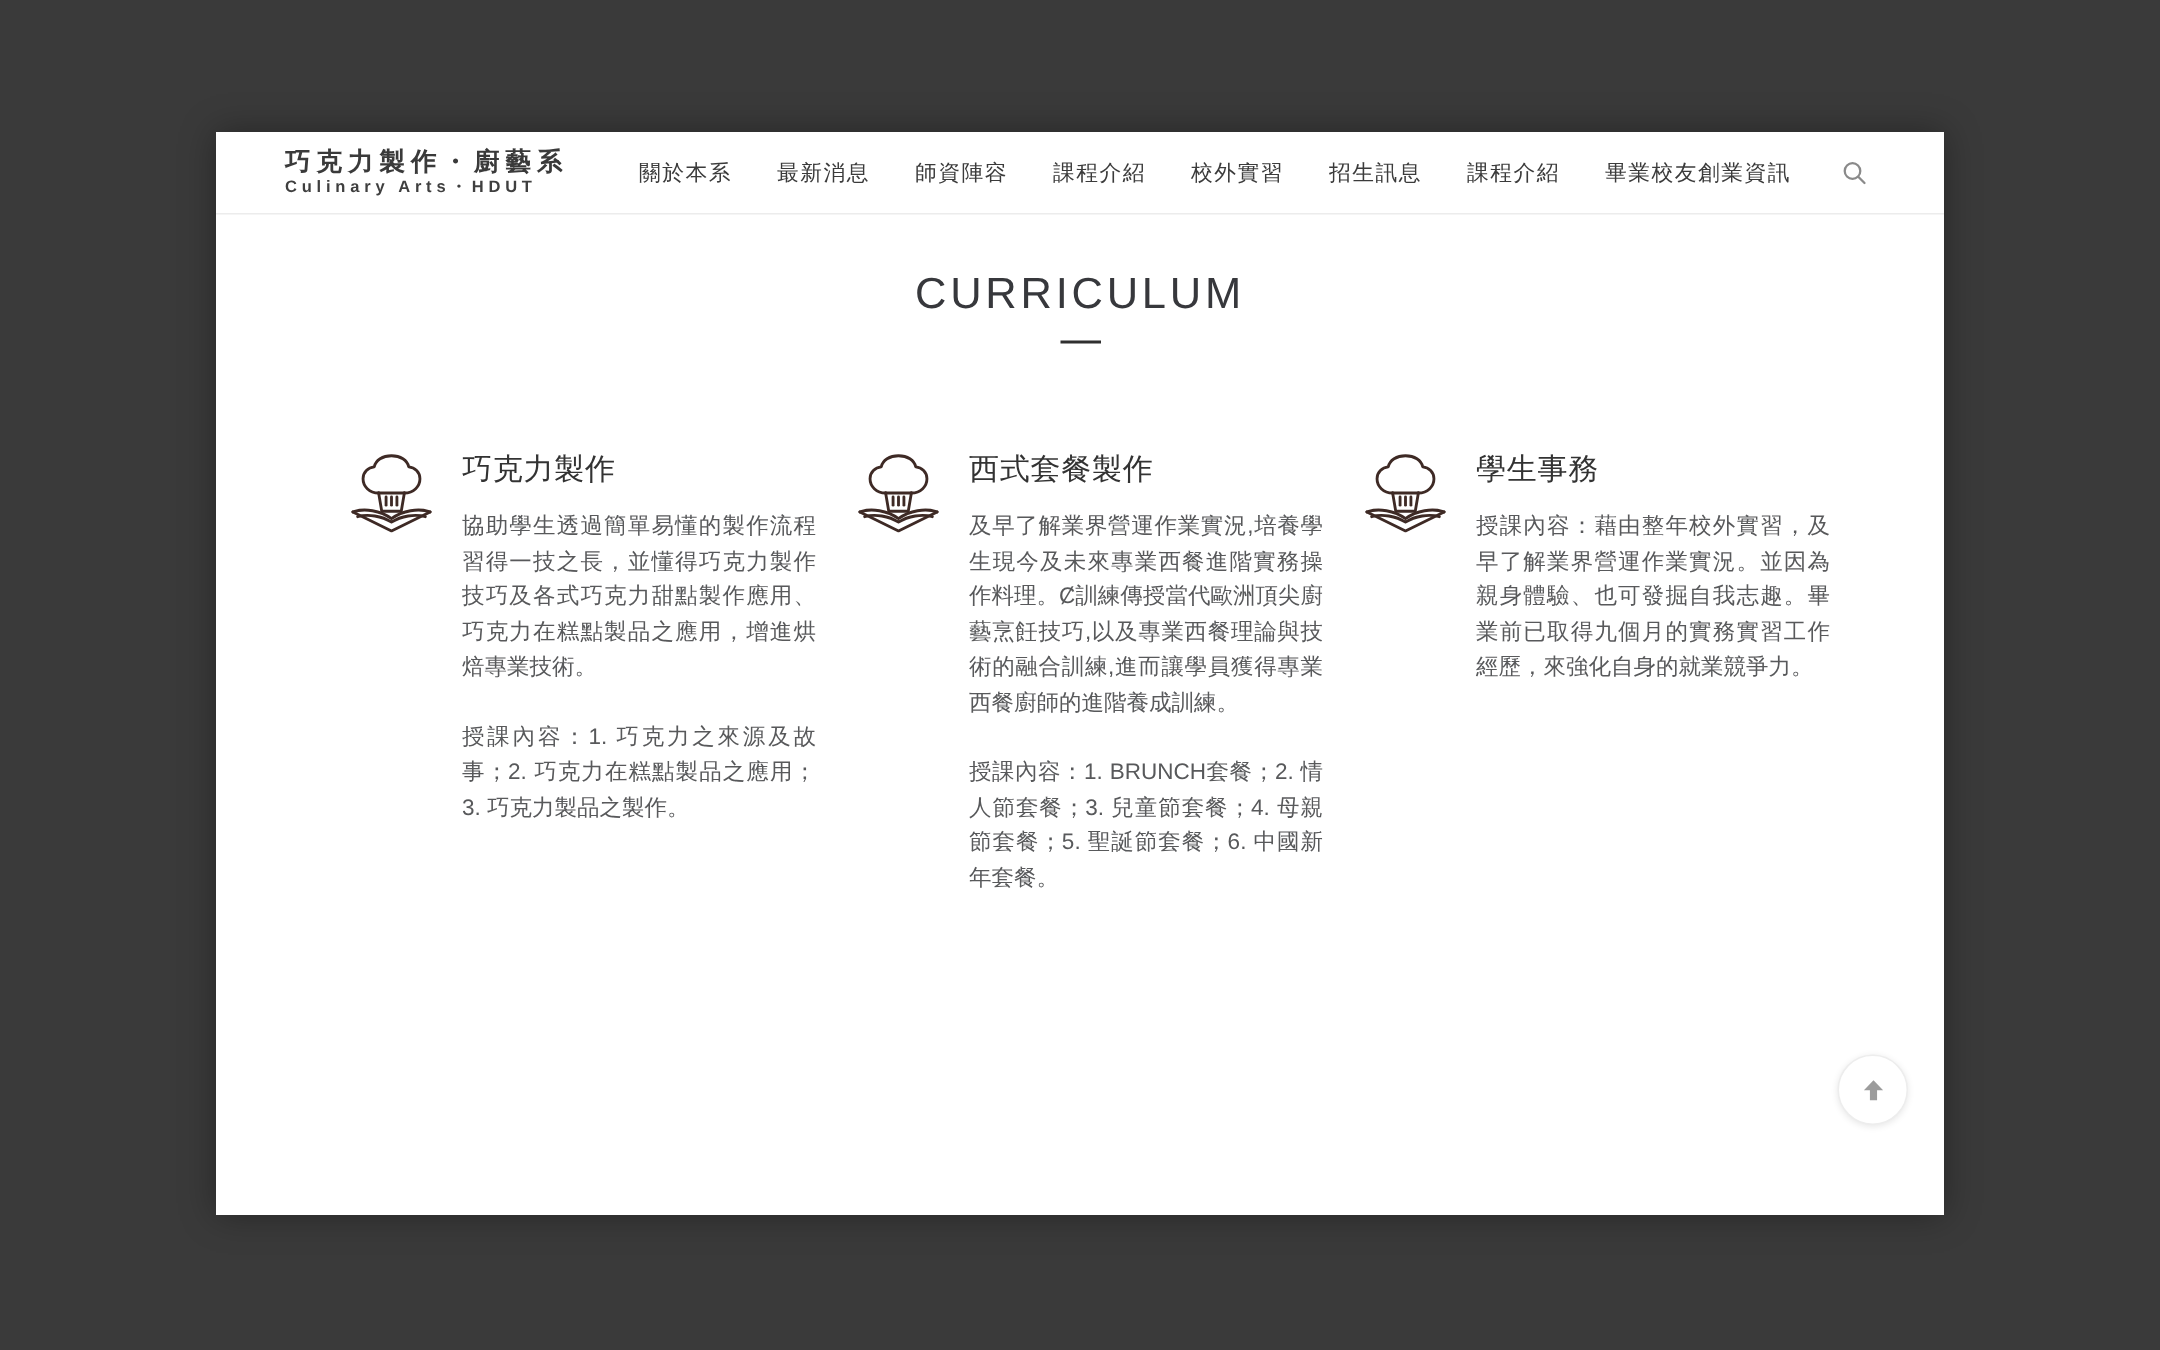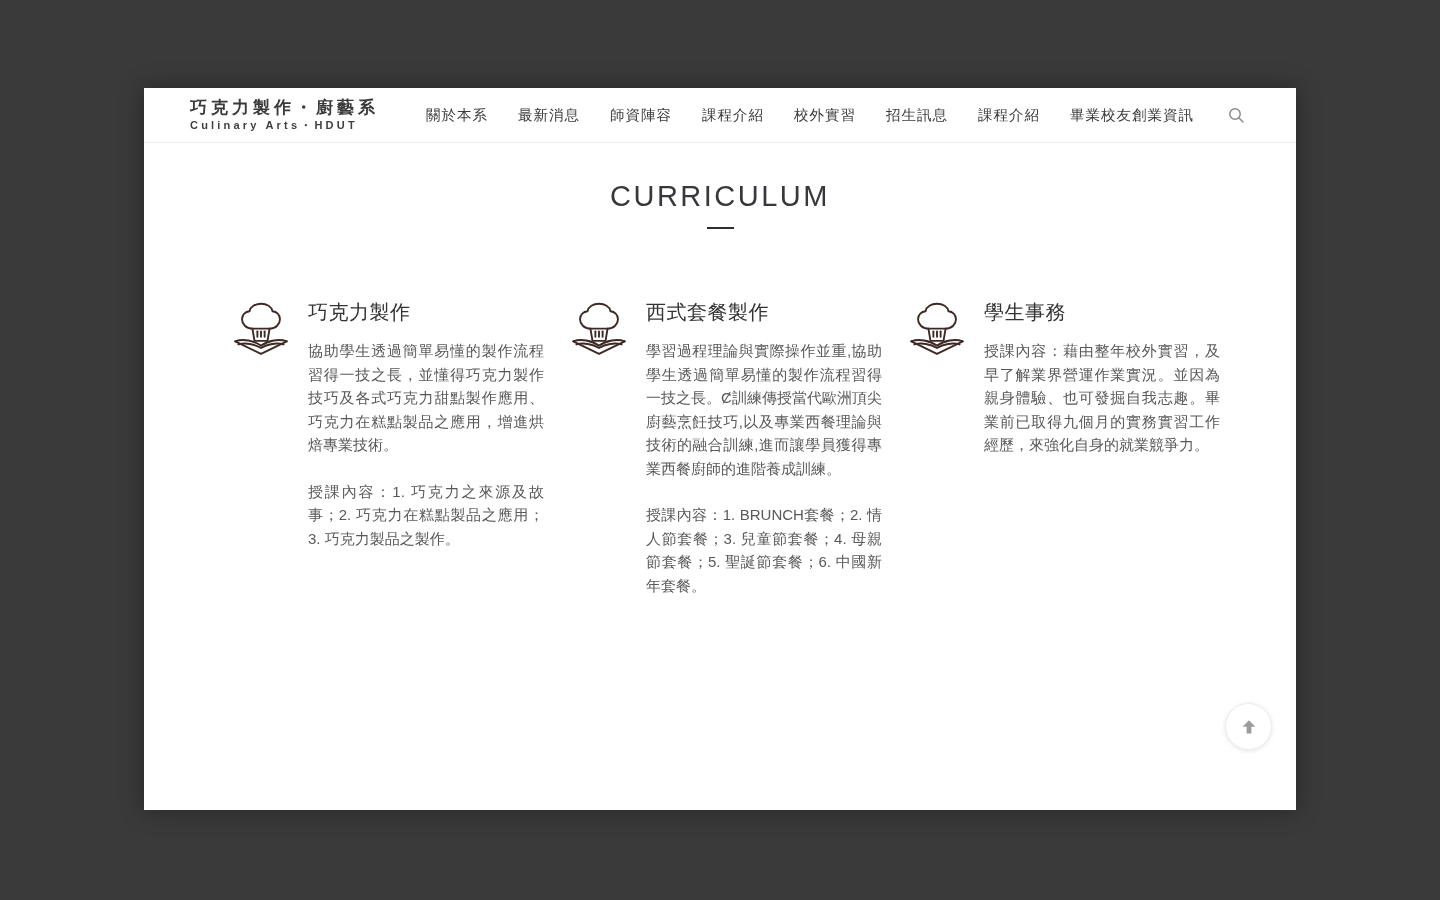--- a/index.html
+++ b/index.html
@@ -146,21 +146,21 @@
     </div>
 
     <div class="col">
       <div class="col-icon">
         <svg>
             <use href="#icon-chef-book"></use>
           </svg>
       </div>
       <div class="col-body">
         <div class="col-title">西式套餐製作</div>
-        <p>學習過程理論與實際操作並重,協助學生透過簡單易懂的製作流程習得一技之長。Ȼ訓練傳授當代歐洲頂尖廚藝烹飪技巧,以及專業西餐理論與技術的融合訓練,進而讓學員獲得專業西餐廚師的進階養成訓練。</p>
+        <p>及早了解業界營運作業實況,培養學生現今及未來專業西餐進階實務操作料理。Ȼ訓練傳授當代歐洲頂尖廚藝烹飪技巧,以及專業西餐理論與技術的融合訓練,進而讓學員獲得專業西餐廚師的進階養成訓練。</p>
         <p>授課內容：1. BRUNCH套餐；2. 情人節套餐；3. 兒童節套餐；4. 母親節套餐；5. 聖誕節套餐；6. 中國新年套餐。</p>
       </div>
     </div>
 
     <div class="col">
       <div class="col-icon">
         <svg>
             <use href="#icon-chef-book"></use>
           </svg>
       </div>

